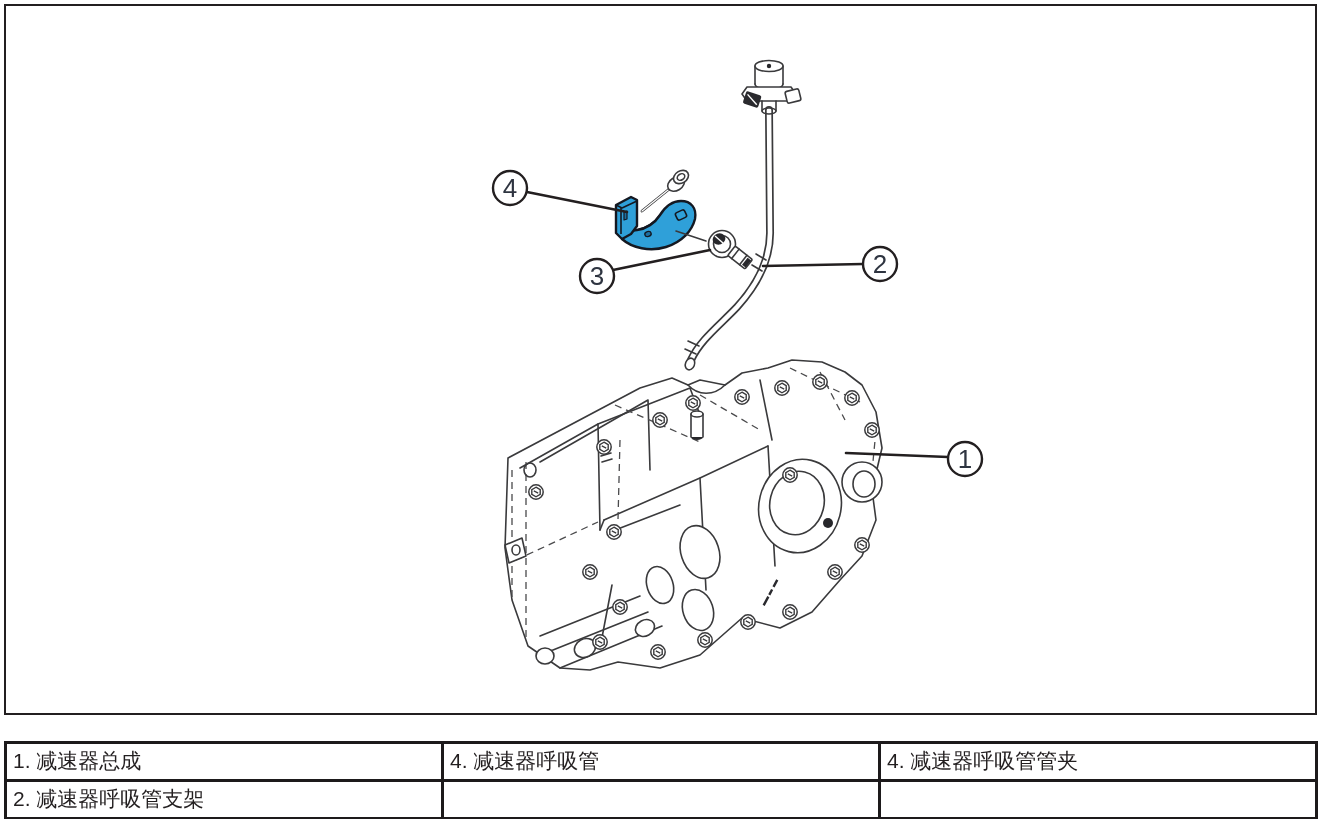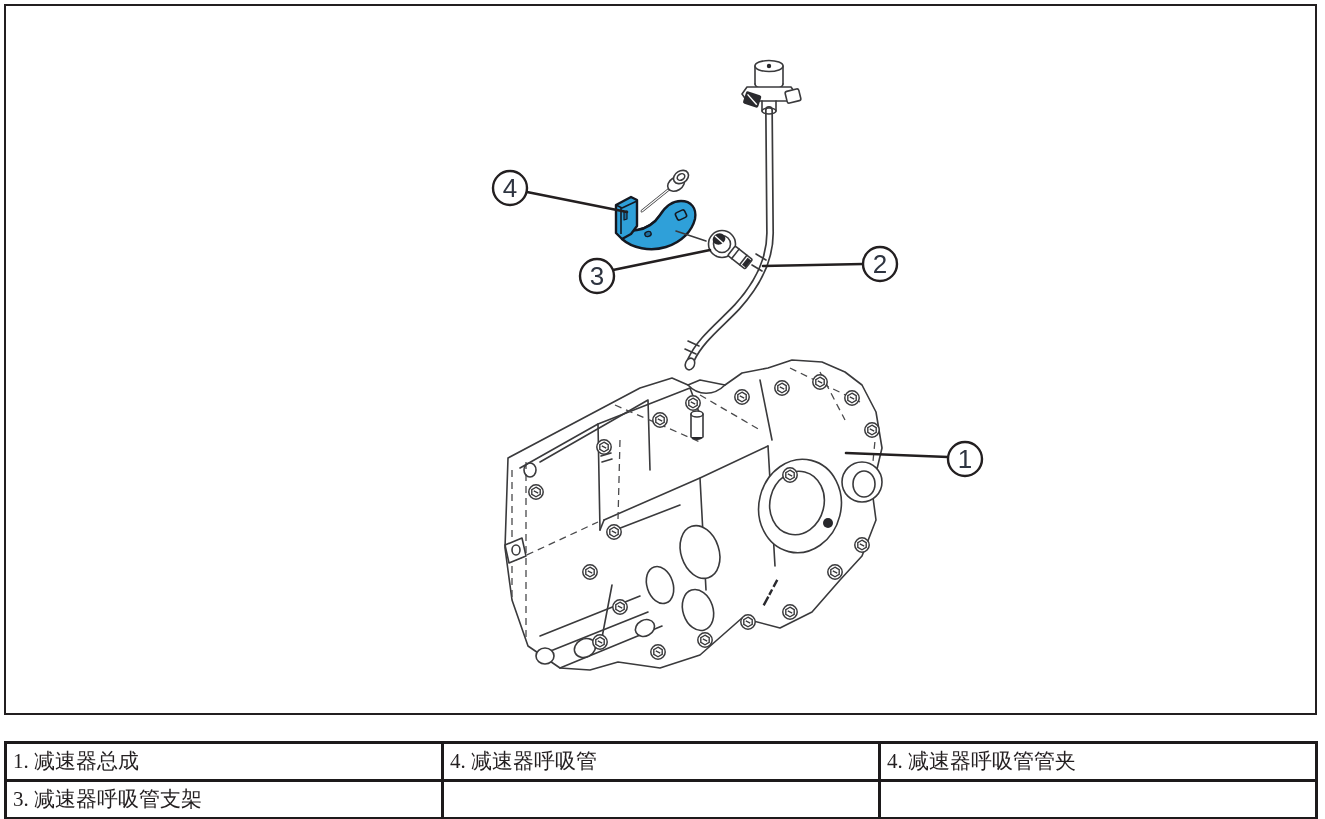--- a/index.html
+++ b/index.html
@@ -25,21 +25,21 @@
   .num{font-family:"Liberation Sans",sans-serif;font-size:26px;text-anchor:middle;}
   .dark{fill:#27272b;stroke:none;}
   
   table.legend{
     position:absolute;left:4px;top:741px;width:1314px;
     border-collapse:collapse;table-layout:fixed;
   }
   table.legend td{
     border:3px solid #1d1a1b;height:31px;
     font-size:21px;color:#231f20;padding:1px 4px 3px 6px;
-    white-space:nowrap;overflow:hidden;vertical-align:middle;font-family:Liberation Serif, serif;
+    white-space:nowrap;overflow:hidden;vertical-align:middle;
   }
 </style>
 </head>
 <body>
 
 <div class="frame"></div>
 
 <svg class="illustration" width="1325" height="735" viewBox="0 0 1325 735">
 
   <defs>
@@ -232,18 +232,18 @@
 </svg>
 
 <table class="legend">
   <tbody>
     <tr>
       <td>1. 减速器总成</td>
       <td>4. 减速器呼吸管</td>
       <td>4. 减速器呼吸管管夹</td>
     </tr>
     <tr>
-      <td>3. 减速器呼吸管支架</td>
+      <td>2. 减速器呼吸管支架</td>
       <td></td>
       <td></td>
     </tr>
   </tbody>
 </table>
 
 </body></html>

